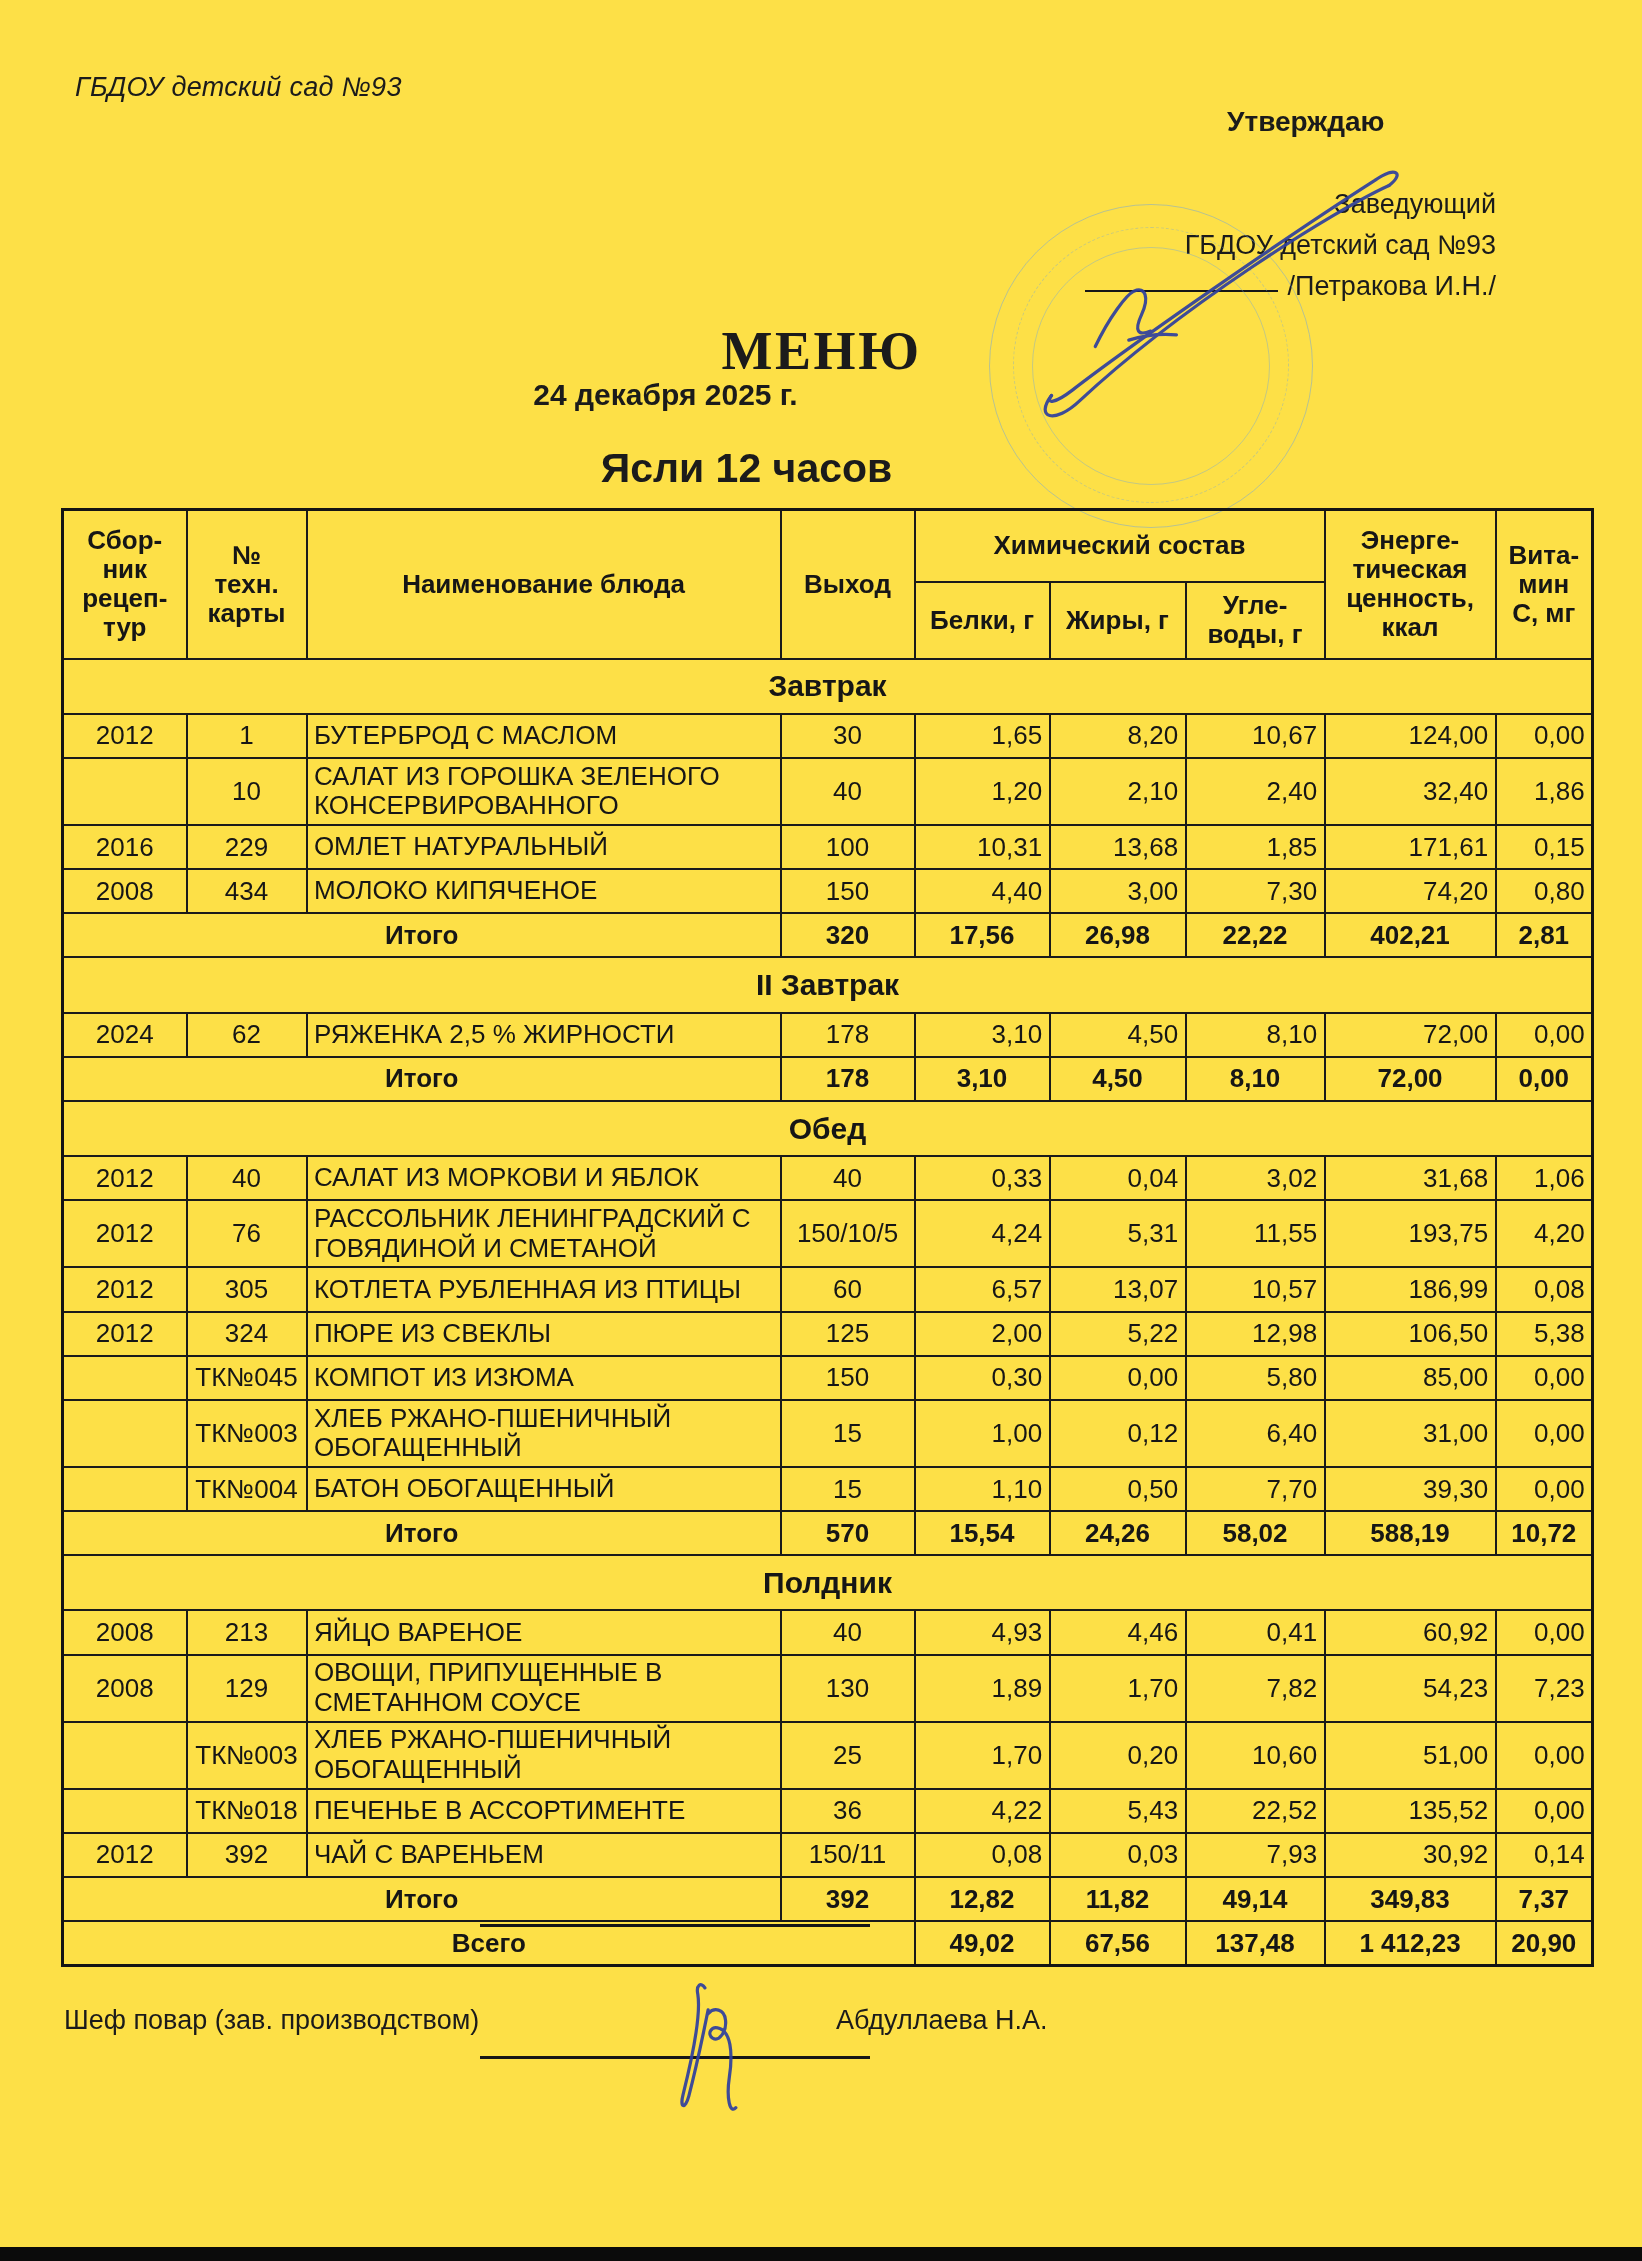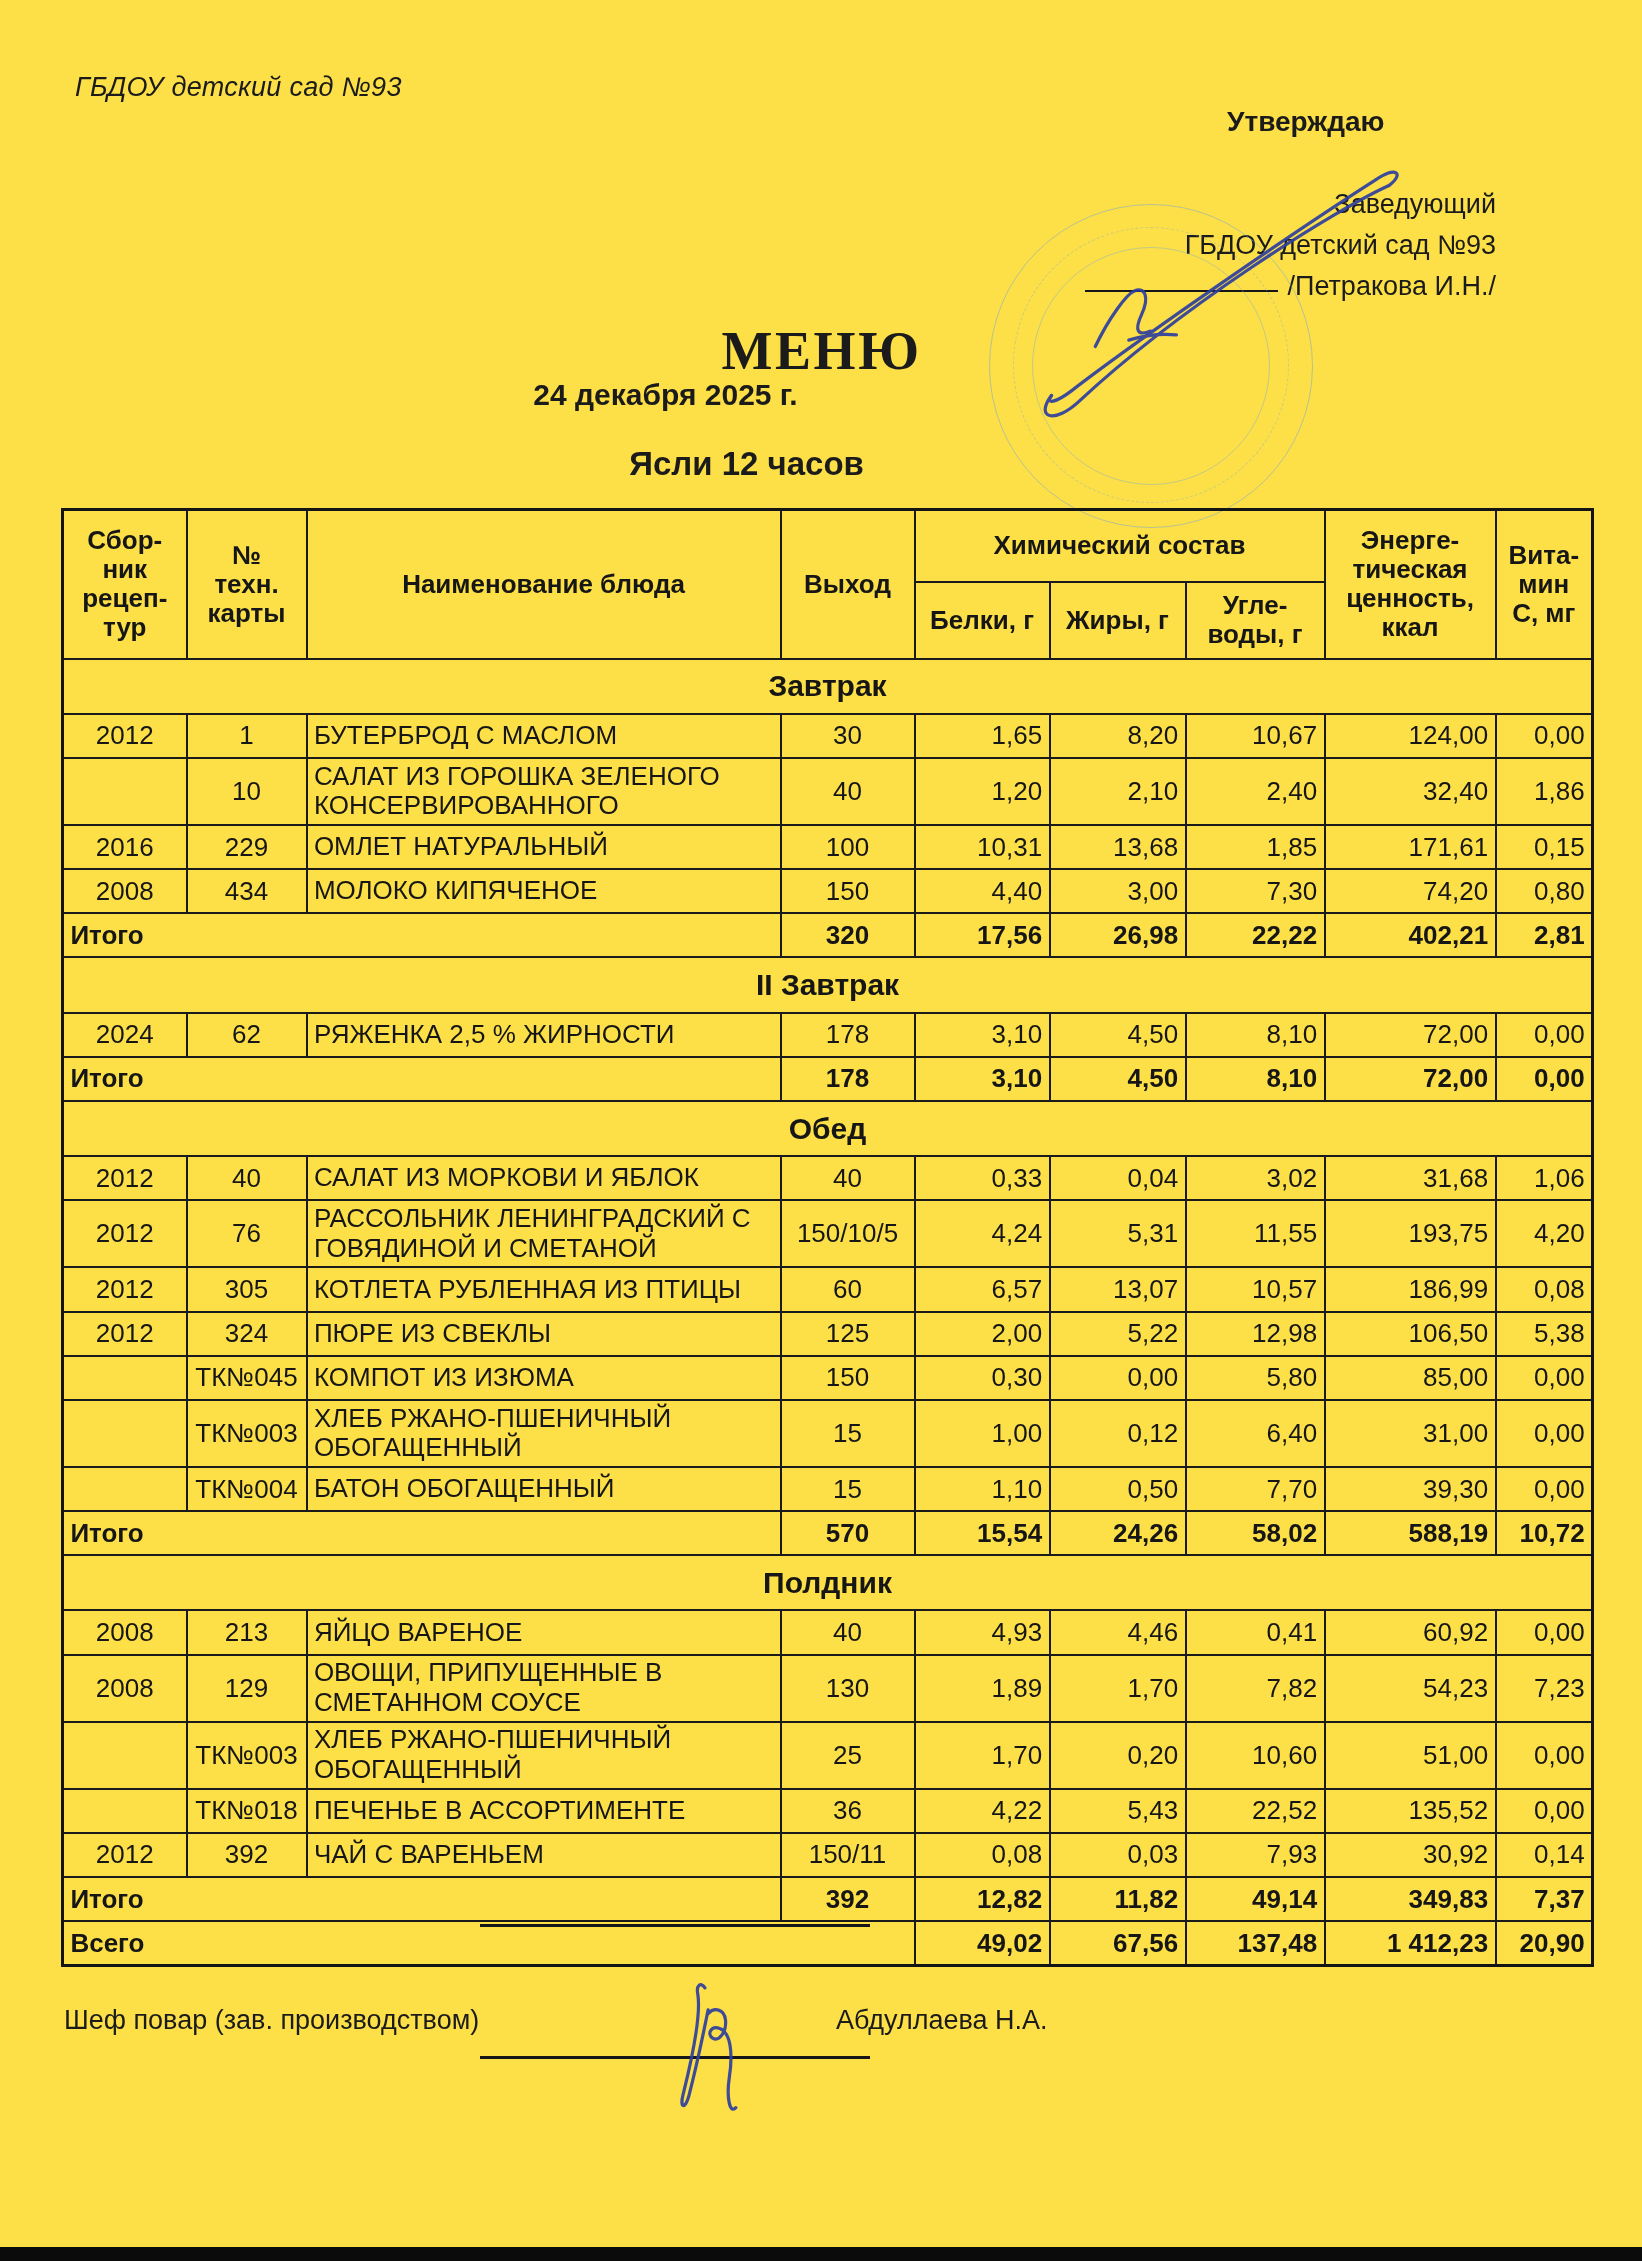--- a/index.html
+++ b/index.html
@@ -45,21 +45,21 @@
     text-align:center;
     font-family:"Liberation Serif", serif;
     font-size:54px;font-weight:bold;letter-spacing:2.6px;
   }
   .doc-date{
     position:absolute;left:0;width:1331px;top:378px;
     text-align:center;font-size:30px;font-weight:bold;
   }
   .doc-group{
     position:absolute;left:0;width:1493px;top:445px;
-    text-align:center;font-size:33px;font-weight:bold;
+    text-align:center;font-size:41px;font-weight:bold;
   }
   
   table.menu{
     position:absolute;left:61px;top:508px;
     width:1530px;
     border-collapse:collapse;table-layout:fixed;
     font-size:26px;color:#161616;
   }
   table.menu{border:3.9px solid #141414;}
   .menu th,.menu td{
@@ -73,21 +73,21 @@
     white-space:pre-line;line-height:1.12;
     padding:3.9px 2.6px;
   }
   .menu th.h-top{height:62px;}
   .menu th.h-sub{height:67px;}
   .section-row td{
     height:48px;text-align:center;
     font-weight:bold;font-size:30px;
   }
   .dish-row td{height:37px;}
-  .total-row td{height:37px;font-weight:bold;}
+  .total-row td{height:37px;font-weight:bold;text-align:center;}
   .c-center{text-align:center;}
   .c-name{text-align:left;line-height:1.15;padding-left:7.7px;padding-right:6.4px;}
   .c-num{text-align:right;padding-right:10.3px;}
   .c-label{text-align:left;padding-left:7.7px;}
   
   .rule{position:absolute;height:2.6px;background:#161616;}
   .rule-upper{left:480px;top:1924px;width:390px;}
   .rule-sign{left:480px;top:2056px;width:390px;}
   .chef-label{position:absolute;left:64px;top:2005px;font-size:27px;}
   .chef-name{position:absolute;left:836px;top:2005px;font-size:27px;}

